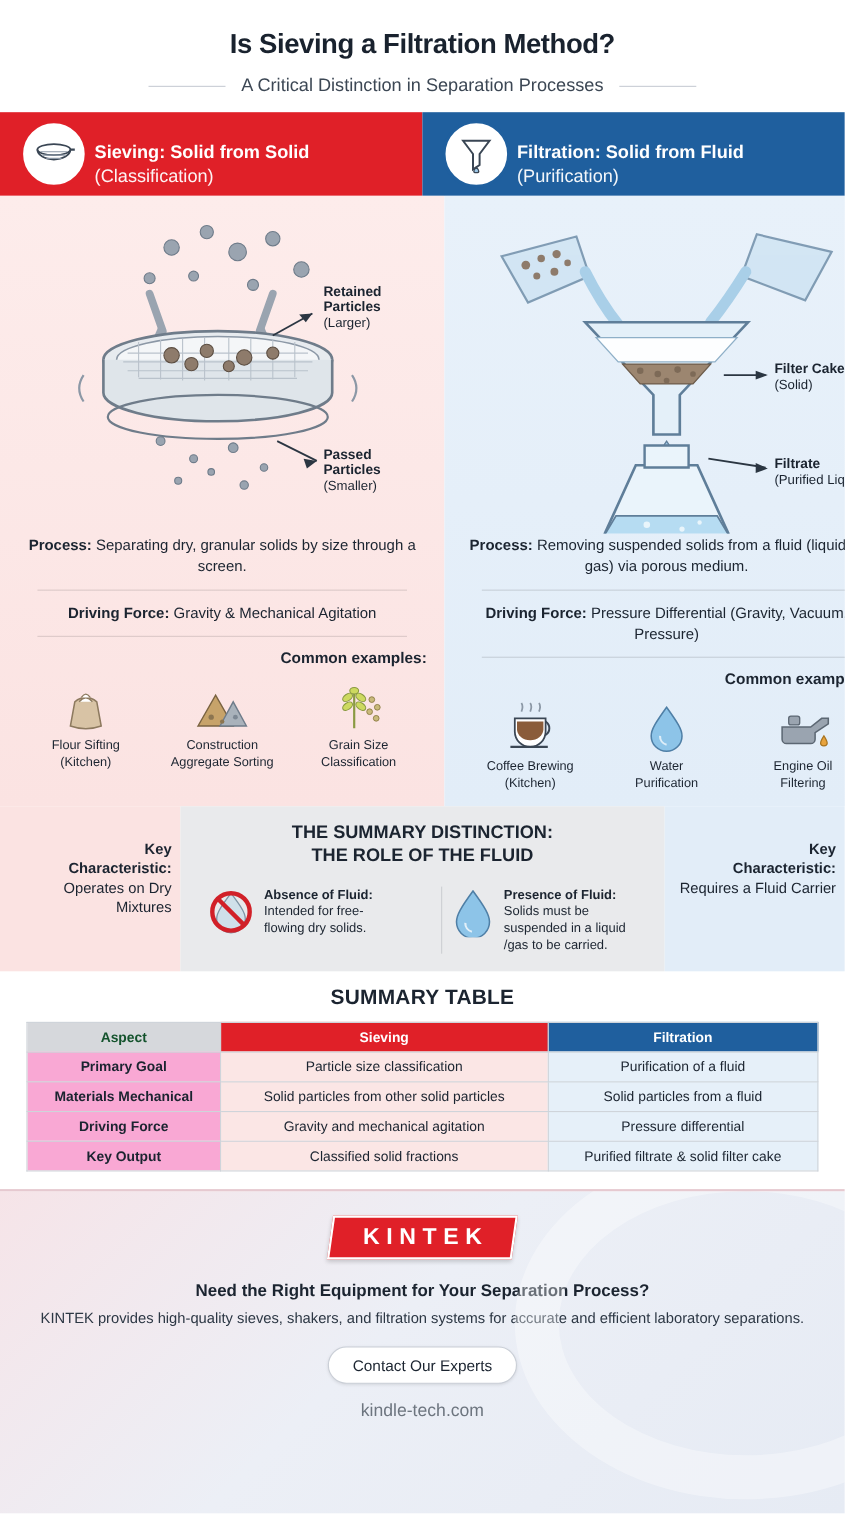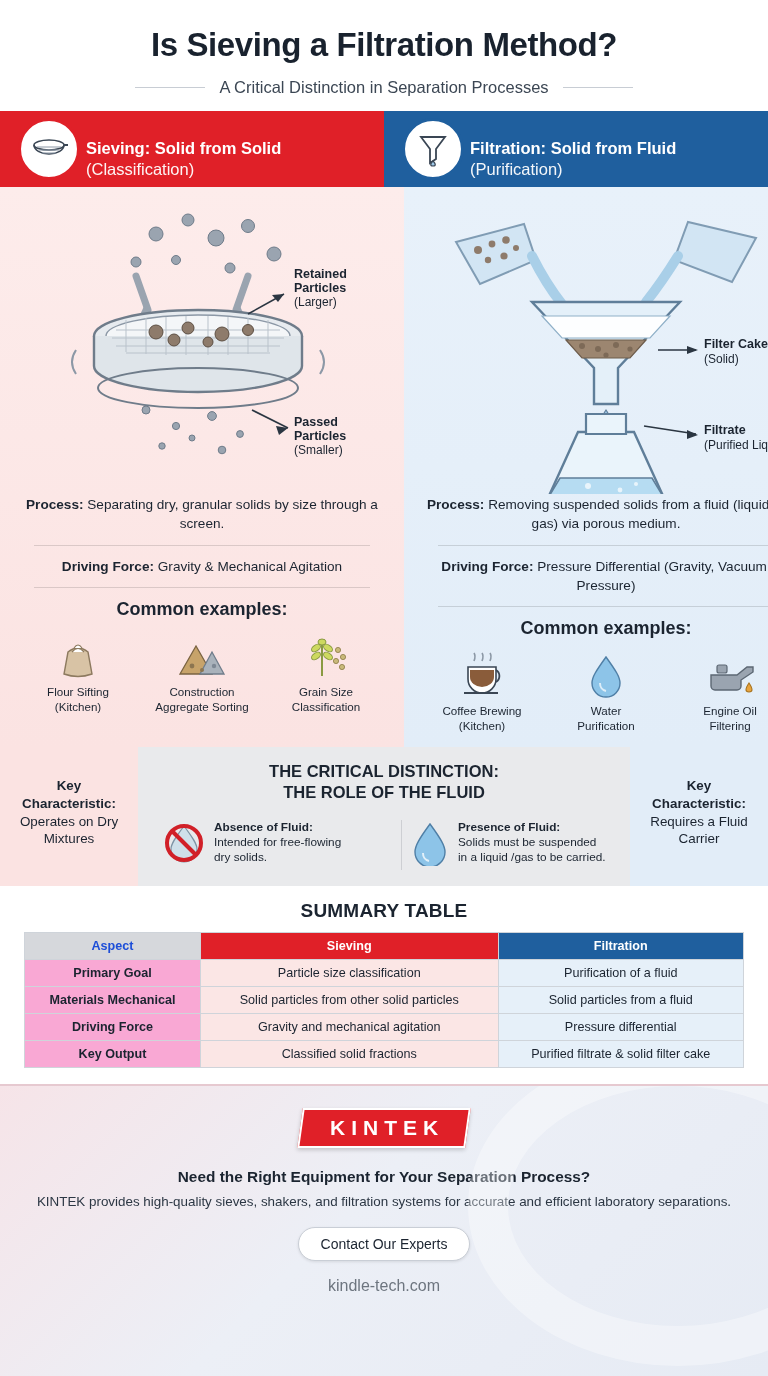--- a/index.html
+++ b/index.html
@@ -9,21 +9,21 @@
     font-family: "Liberation Sans", sans-serif;
     background: #ffffff;
     color: #1b2430;
     overflow: hidden;
   }
   .page { width: 768px; height: 1376px; position: relative; display: flex; flex-direction: column; }
 
   
   .header { padding: 26px 24px 14px; text-align: center; background: #ffffff; }
   .title {
-    font-size: 33px;
+    font-size: 25px;
     font-weight: bold;
     letter-spacing: -0.4px;
     color: #19222e;
   }
   .subtitle-row {
     display: flex; align-items: center; justify-content: center;
     gap: 14px; margin-top: 14px;
   }
   .rule { height: 1px; background: #c8cdd4; flex: 0 0 70px; }
   .subtitle { font-size: 16.5px; color: #3c4754; }
@@ -48,47 +48,47 @@
   .panel { flex: 1; position: relative; padding: 10px 16px 14px; }
   .panel.sieving { background: linear-gradient(180deg,#fdeceb 0%, #fbe3e2 100%); }
   .panel.filtration { background: linear-gradient(180deg,#e8f1fa 0%, #e2edf8 100%); }
 
   .art { height: 298px; display: flex; align-items: center; justify-content: center; position: relative; }
 
   .info-line { font-size: 13.6px; line-height: 1.42; text-align: center; padding: 0 6px; }
   .info-line b { font-weight: bold; }
   .divider { height: 1px; background: rgba(0,0,0,.13); margin: 11px 18px; }
 
-  .examples-title { text-align: center; font-weight: bold; font-size: 18px; margin-top: 4px; }
+  .examples-title { text-align: right; font-weight: bold; font-size: 14px; margin-top: 4px; }
   .examples { display: flex; justify-content: space-around; margin-top: 8px; }
   .example { width: 33%; text-align: center; font-size: 11.6px; line-height: 1.3; }
   .example .ico { height: 52px; display: flex; align-items: flex-end; justify-content: center; margin-bottom: 4px; }
 
   
   .keystrip { display: flex; width: 100%; position: relative; }
-  .keycol { width: 138px; text-align: center; font-size: 13.4px; line-height: 1.32; padding: 30px 8px; }
+  .keycol { width: 164px; text-align: right; font-size: 13.4px; line-height: 1.32; padding: 30px 8px; }
   .keycol.left { background: #fbe3e2; }
   .keycol.right { background: #e2edf8; }
   .keycol b { display: block; }
   .critical {
     flex: 1; background: #e9eaec; padding: 14px 16px 16px; position: relative;
   }
   .critical h3 { text-align: center; font-size: 16.5px; font-weight: bold; line-height: 1.28; color: #1b2430; }
   .crit-items { display: flex; margin-top: 16px; gap: 35px; }
   .crit-item { flex: 1; display: flex; gap: 8px; align-items: flex-start; padding: 0 8px; }
   .crit-item + .crit-item { border-left: 1px solid #cdcfd3; }
   .crit-text { font-size: 11.8px; line-height: 1.3; }
   .crit-text b { display: block; }
 
   
   .summary { background: #fff; padding: 14px 24px 16px; border-radius: 25px; }
   .summary h2 { text-align: center; font-size: 19px; font-weight: bold; letter-spacing: .2px; }
   table { width: 100%; border-collapse: collapse; margin-top: 10px; font-size: 12.6px; }
   th, td { border: 1px solid #cfd4da; padding: 6px 4px; text-align: center; }
-  th.aspect { background: #d6d8dc; color: #1d4ed8; font-weight: bold; width: 176px; }
+  th.aspect { background: #d6d8dc; color: #14532d; font-weight: bold; width: 176px; }
   th.sv { background: #e02028; color: #fff; font-weight: bold; }
   th.fl { background: #1f5f9e; color: #fff; font-weight: bold; }
   td.rowhead { background: #f9a8d4; font-weight: bold; }
   td.sv { background: #fbe6e5; }
   td.fl { background: #e6f0f9; }
 
   
   .footer {
     flex: 1;
     background: linear-gradient(135deg,#f6e4e8 0%, #eceff6 45%, #e6ebf4 100%);
@@ -406,21 +406,21 @@
 
   <div class="keystrip">
     <div class="keycol left">
       <b>Key</b>
       <b>Characteristic:</b>
       <span>Operates on Dry Mixtures</span>
     </div>
 
     <div class="critical">
       <h3>
-        <span>THE CRITICAL DISTINCTION:</span><br>
+        <span>THE SUMMARY DISTINCTION:</span><br>
         <span>THE ROLE OF THE FLUID</span>
       </h3>
       <div class="crit-items">
         <div class="crit-item">
           <span>
             <svg width="44" height="44" viewBox="0 0 44 44">
               <path d="M22 6 C31 18 35 24 35 29 a13 13 0 0 1 -26 0 c0 -5 4 -11 13 -23z" fill="#cfe0ea" stroke="#7d93a4" stroke-width="1.2"></path>
               <circle cx="22" cy="23" r="17" fill="none" stroke="#d12028" stroke-width="4"></circle>
               <path d="M10 11 L34 35" stroke="#d12028" stroke-width="4"></path>
             </svg>

